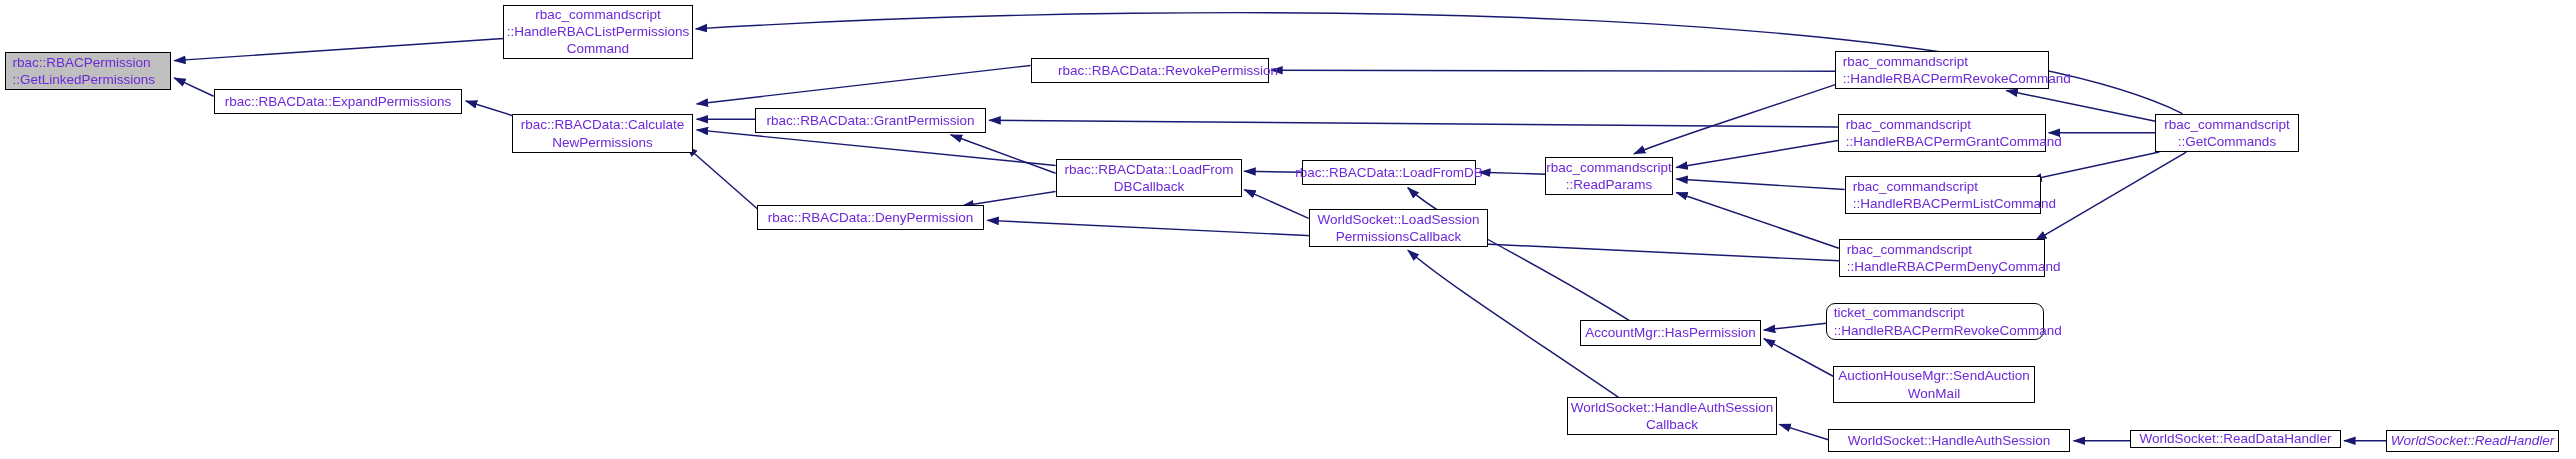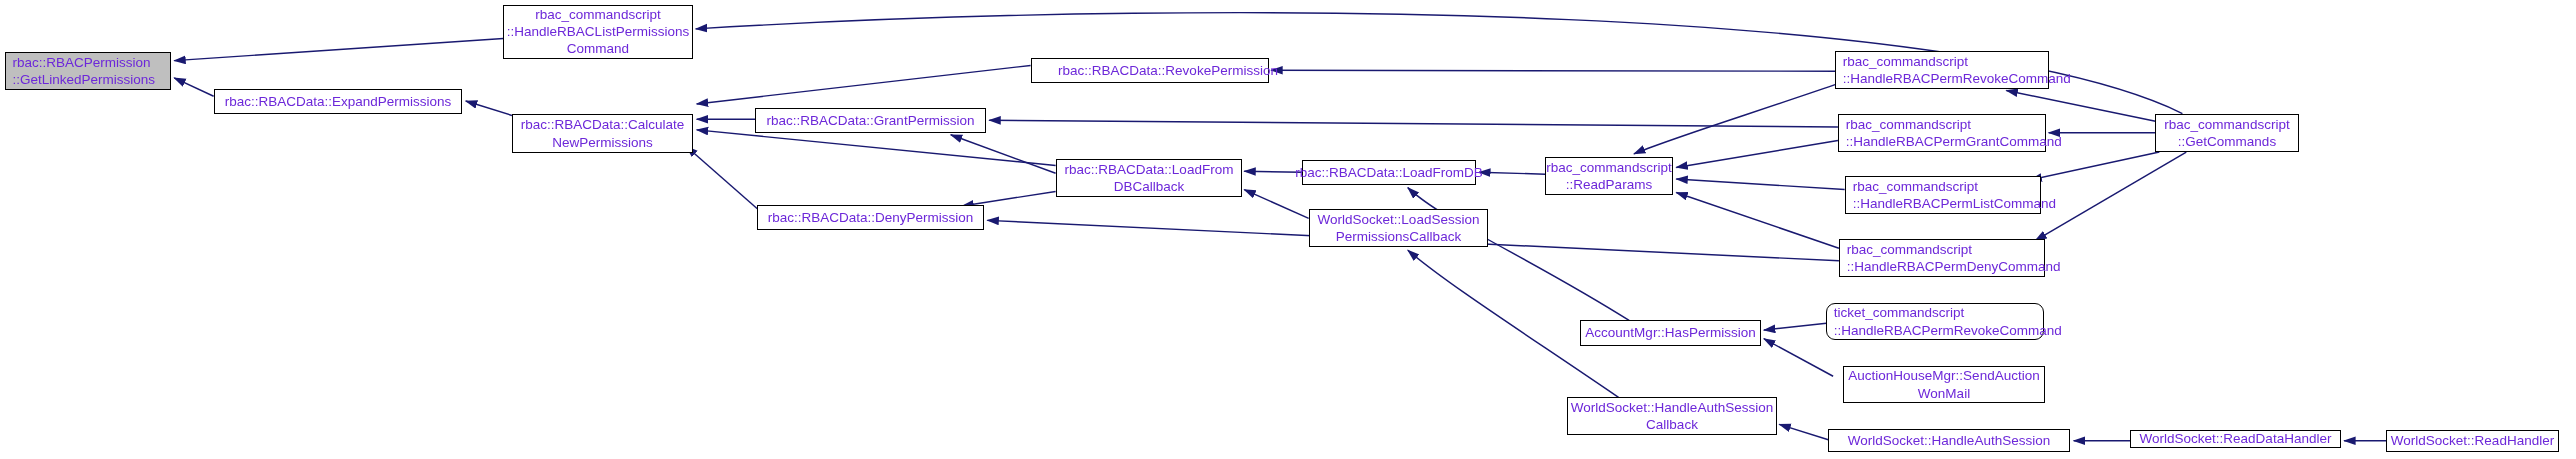--- a/index.html
+++ b/index.html
@@ -120,32 +120,32 @@
         <span>rbac_commandscript</span>
         <span>::GetCommands</span>
       </div>
       <div class="node bold" style="left: 1580px; top: 320px; width: 181px; height: 26px;">
         <span>AccountMgr::HasPermission</span>
       </div>
       <div class="node left" style="left: 1826px; top: 303px; width: 218px; height: 37px; border-radius: 9px;">
         <span>ticket_commandscript</span>
         <span>::HandleRBACPermRevokeCommand</span>
       </div>
-      <div class="node bold" style="left: 1833px; top: 366px; width: 202px; height: 37px; margin-left: 10px;">
+      <div class="node bold" style="left: 1833px; top: 366px; width: 202px; height: 37px;">
         <span>AuctionHouseMgr::SendAuction</span>
         <span>WonMail</span>
       </div>
       <div class="node bold" style="left: 1567px; top: 397px; width: 210px; height: 38px;">
         <span>WorldSocket::HandleAuthSession</span>
         <span>Callback</span>
       </div>
       <div class="node" style="left: 1828px; top: 429px; width: 242px; height: 23px;">
         <span>WorldSocket::HandleAuthSession</span>
       </div>
       <div class="node bold" style="left: 2130px; top: 430px; width: 211px; height: 18px;">
         <span>WorldSocket::ReadDataHandler</span>
       </div>
-      <div class="node" style="left: 2386px; top: 430px; width: 173px; height: 22px;">
+      <div class="node" style="left: 2386px; top: 430px; width: 173px; height: 22px; font-style: italic;">
         <span>WorldSocket::ReadHandler</span>
       </div>
     </div>
 </div>
 
 
 </body></html>

